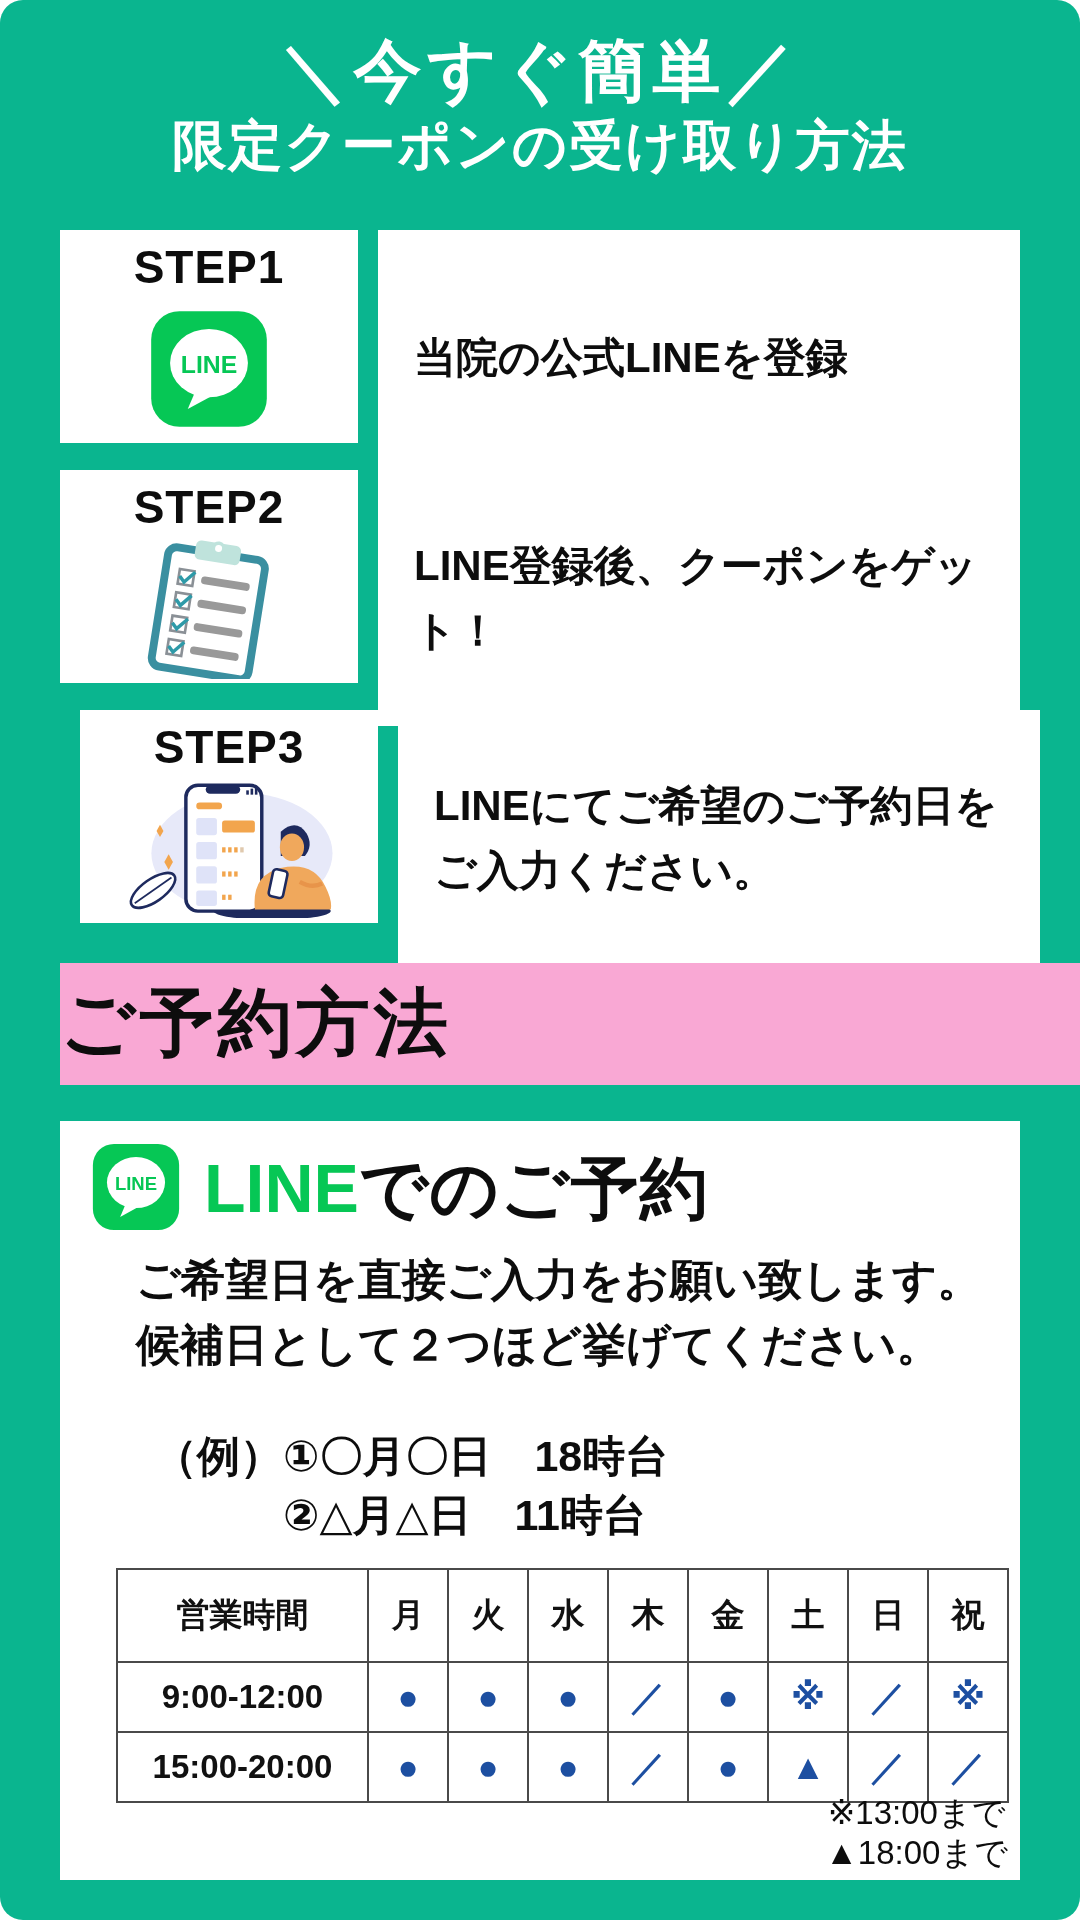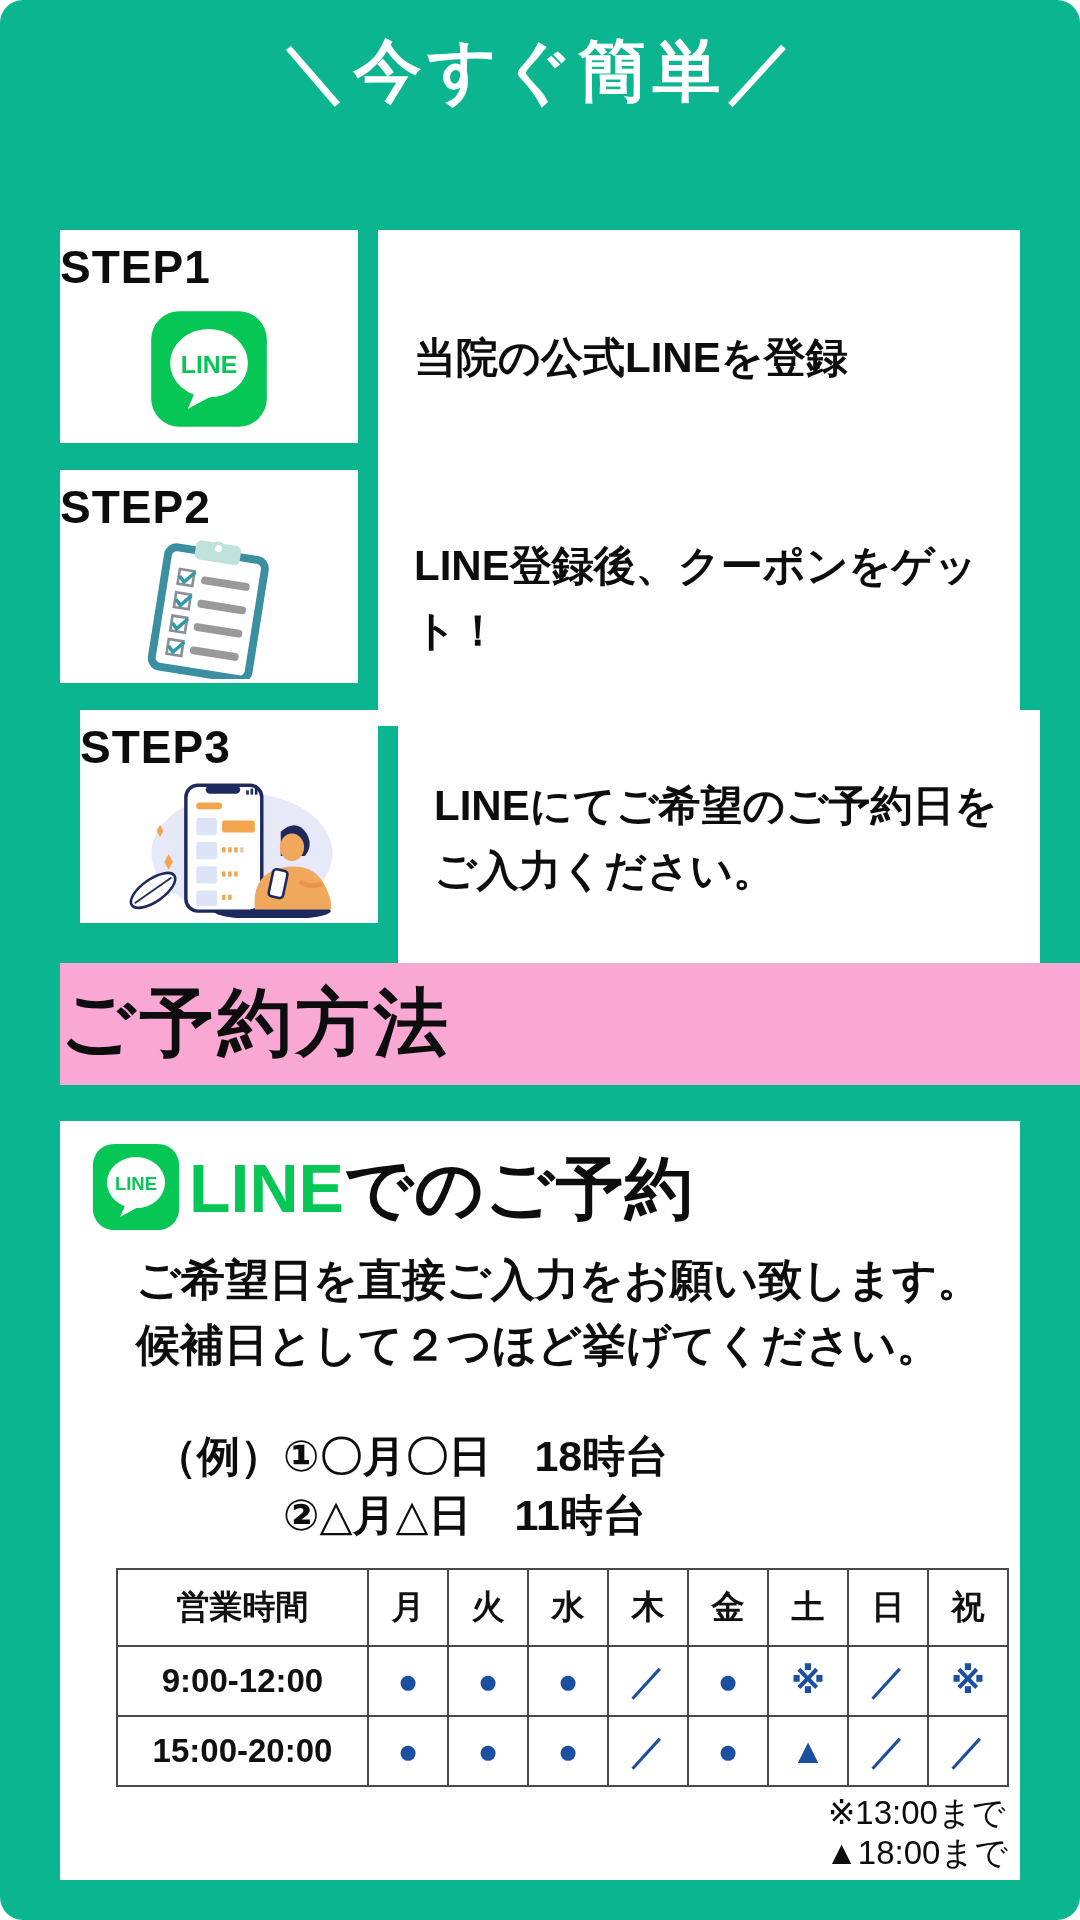--- a/index.html
+++ b/index.html
@@ -10,64 +10,65 @@
   
   .hdr1 { position:absolute; top:26px; left:0; width:100%; text-align:center;
           color:#ffffff; font-size:68px; font-weight:800; letter-spacing:6px; }
   .hdr2 { position:absolute; top:110px; left:0; width:100%; text-align:center;
           color:#ffffff; font-size:54px; font-weight:800; letter-spacing:2px; }
 
   
   .step-row { position:absolute; left:60px; width:960px; height:213px; }
   .step-row.r1 { top:230px; } .step-row.r2 { top:470px; } .step-row.r3 { top:710px;margin-left:20px; }
   .step-left { position:absolute; left:0; top:0; width:298px; height:213px; background:#ffffff;
-               display:flex; flex-direction:column; align-items:flex-start; padding-top:10px; }
+               display:flex; flex-direction:column; align-items:center; padding-top:10px; }
   .step-label { font-size:46px; font-weight:800; color:#0d0d0d; letter-spacing:1px; }
   .step-icon-wrap { flex:1; display:flex; align-items:center; justify-content:center; width:100%; }
   .step-right { position:absolute; left:318px; top:0; width:642px; height:256px; background:#ffffff;
                 display:flex; align-items:center; padding:0 36px;
                 font-size:42px; font-weight:800; color:#0d0d0d; line-height:1.55; }
 
   
   .resv-box { position:absolute; left:60px; top:963px; width:1032px; height:122px; background:#f9a8d4;
               display:flex; align-items:center; justify-content:flex-start; }
   .resv-title { font-size:74px; font-weight:800; color:#0d0d0d; letter-spacing:4px; }
 
   
   .main-box { position:absolute; left:60px; top:1121px; width:960px; height:759px; background:#ffffff; }
   .line-head { position:absolute; left:32px; top:22px; display:flex; align-items:center; }
-  .line-head .txt { margin-left:9px; font-size:68px; font-weight:800; color:#0d0d0d; letter-spacing:1px; }
+  .line-head .txt { margin-left:24px; font-size:68px; font-weight:800; color:#0d0d0d; letter-spacing:1px; }
   .line-head .txt .green { color:#06C755; letter-spacing:0; }
   .body-text { position:absolute; left:76px; top:126px; font-size:44px; font-weight:800;
                color:#0d0d0d; line-height:1.48; }
   .example { position:absolute; left:94px; top:306px; font-size:43px; font-weight:800;
              color:#0d0d0d; line-height:1.38; }
   .example .ind { padding-left:129px; }
 
   
   table.hours { position:absolute; left:56px; top:447px; border-collapse:collapse; table-layout:fixed; }
   table.hours th, table.hours td { border:2px solid #4a4a4a; text-align:center; vertical-align:middle;
                                    background:#ffffff; }
-  table.hours th { height:77px; font-size:33px; font-weight:800; color:#111; }
+  table.hours th { height:93px; font-size:33px; font-weight:800; color:#111; }
   table.hours td { height:70px; }
   .col-time { width:251px; }
   .col-day  { width:80px; }
   td.time  { font-size:33px; font-weight:700; color:#111; }
   td.sym   { font-size:35px; font-weight:700; color:#1d4fa1; }
   th.red   { color:#e8544b; }
 
   .notes { position:absolute; right:12px; top:672px; text-align:center;
            font-size:33px; font-weight:400; color:#0d0d0d; line-height:1.22; }
 </style>
 </head>
 <body>
 
 <div class="canvas">
 
   <div class="hdr1">＼今すぐ簡単／</div>
+  <div class="hdr2">限定クーポンの受け取り方法</div>
 
   <div class="step-row r1">
     <div class="step-left">
       <div class="step-label">STEP1</div>
       <div class="step-icon-wrap">
         <svg width="118" height="118" viewBox="0 0 100 100">
           <rect x="1" y="1" width="98" height="98" rx="24" fill="#06C755"></rect>
           <ellipse cx="50" cy="45" rx="33" ry="29" fill="#ffffff"></ellipse>
           <path d="M38 70 L32 84 L52 73 Z" fill="#ffffff"></path>
           <text x="50" y="53" text-anchor="middle" font-size="21" font-weight="bold" font-family="Liberation Sans, DejaVu Sans, sans-serif" fill="#06C755">LINE</text>

